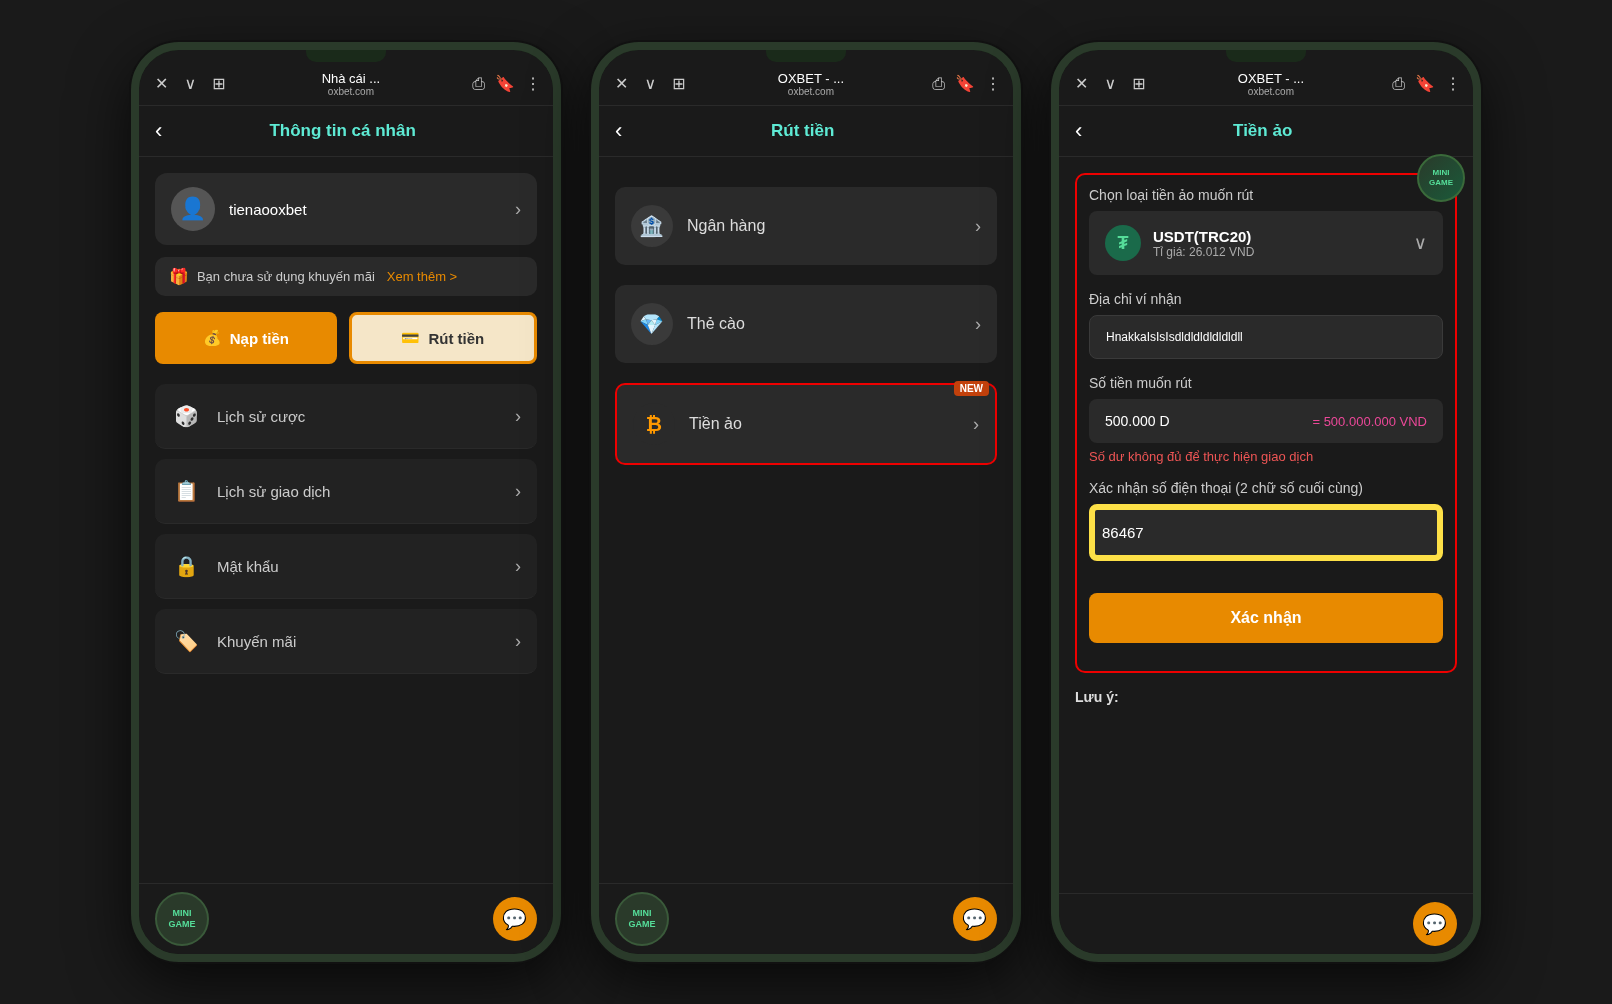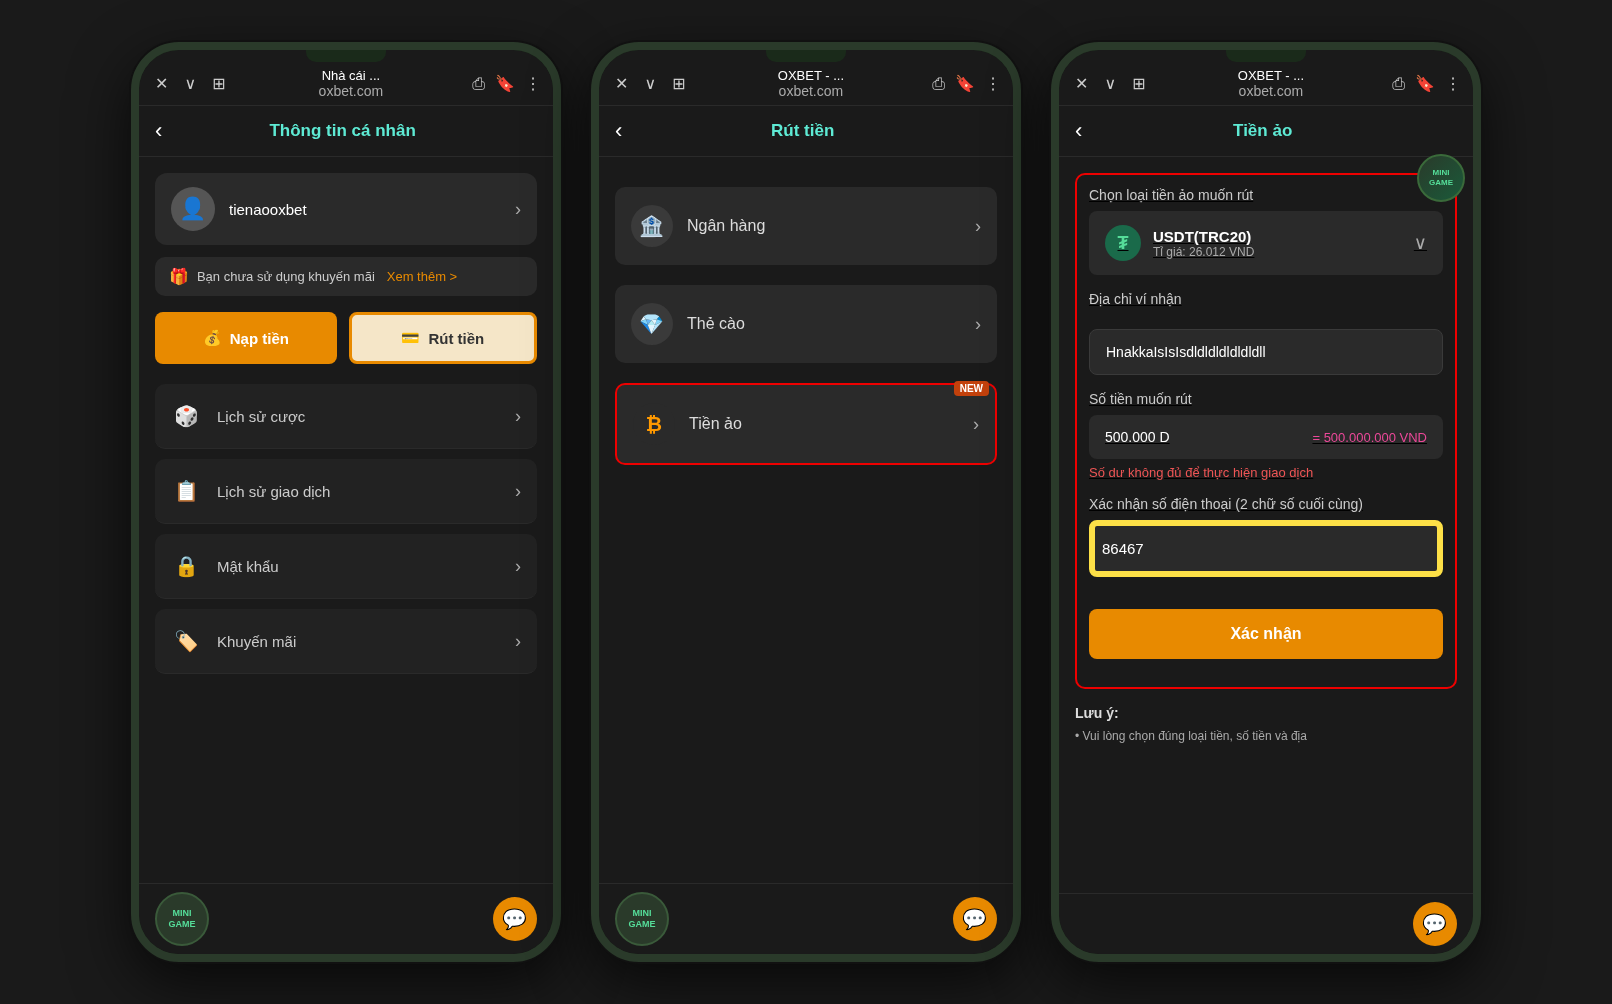--- a/index.html
+++ b/index.html
@@ -62,21 +62,21 @@
     }
 
     .top-bar-title .title-text {
       color: #fff;
       font-size: 13px;
       font-weight: 500;
     }
 
     .top-bar-title .title-url {
       color: #aaa;
-      font-size: 14px;
+      font-size: 10px;
     }
 
     .top-bar-actions {
       display: flex;
       gap: 10px;
       align-items: center;
     }
 
     .top-bar-actions span {
       color: #ccc;
@@ -336,21 +336,20 @@
       right: 8px;
     }
 
     .option-wrapper {
       position: relative;
     }
 
     
     .form-section {
       margin-bottom: 16px;
-      text-decoration: underline;
     }
 
     .form-label {
       color: #ccc;
       font-size: 14px;
       margin-bottom: 8px;
     }
 
     .crypto-selector {
       background: #2a2a2a;
@@ -389,23 +388,22 @@
       color: #aaa;
       font-size: 12px;
     }
 
     .form-input {
       background: #2a2a2a;
       border: 1px solid #3a3a3a;
       border-radius: 8px;
       padding: 14px 16px;
       color: #fff;
-      font-size: 14px;
+      font-size: 12px;
       width: 100%;
-      margin-top: 14px;
     }
 
     .amount-row {
       display: flex;
       align-items: center;
       background: #2a2a2a;
       border-radius: 8px;
       padding: 14px 16px;
       gap: 4px;
     }
@@ -706,21 +704,20 @@
           <input class="phone-verify-input" type="text" value="86467" style="">
         </div>
 
         
         <button class="confirm-btn">Xác nhận</button>
 
       </div>
 
       <div class="note-section">
         <div class="note-title">Lưu ý:</div>
-        <div class="note-item">• Vui lòng chọn đúng loại tiền, số tiền và địa</div>
       </div>
 
     </div>
 
     <div class="bottom-area">
       <div style="width:44px;"></div>
       <div class="chat-bubble-btn">💬</div>
     </div>
   </div>
 </div>

